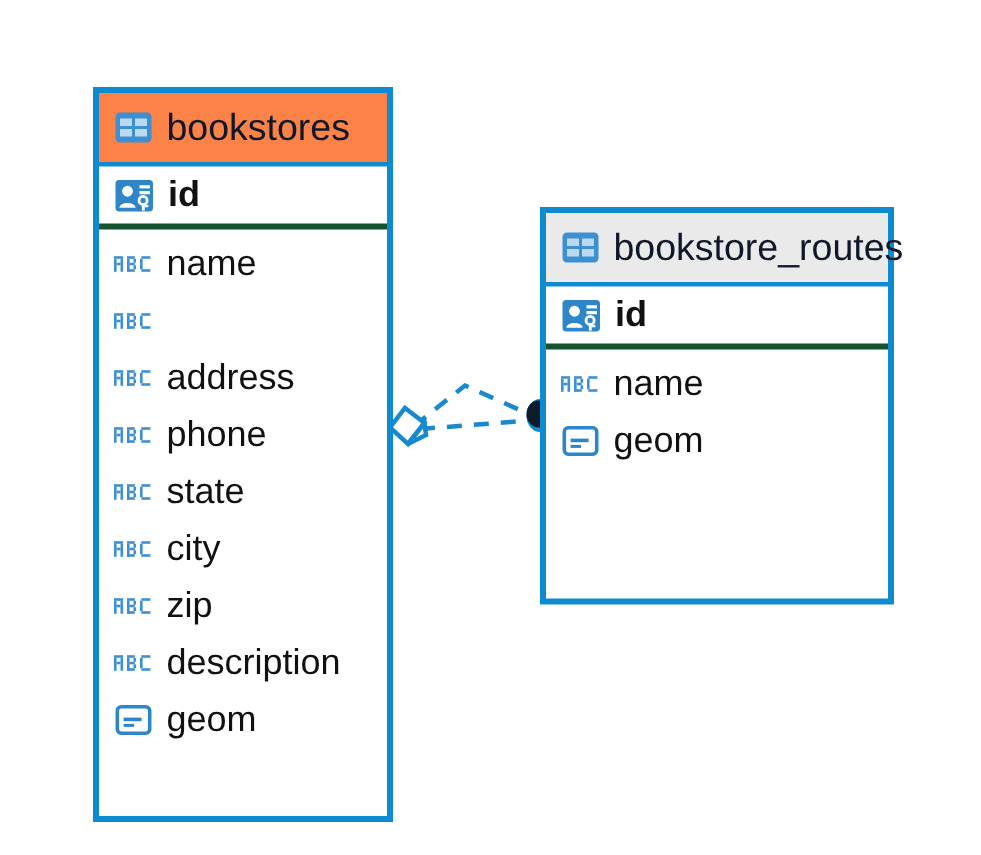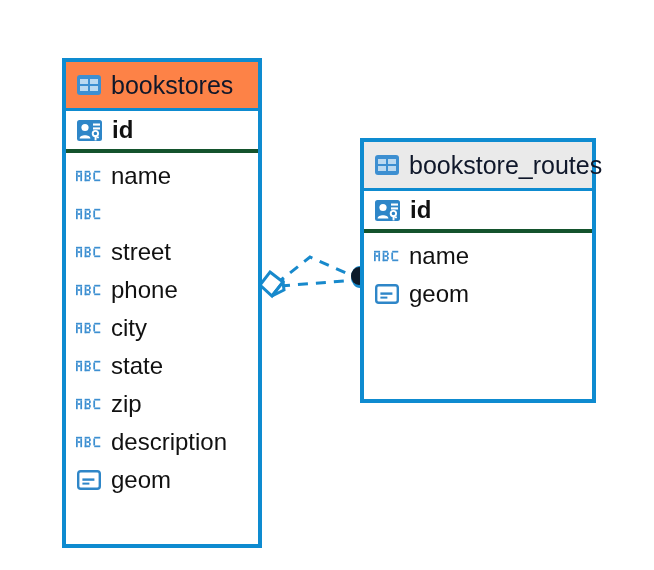--- a/index.html
+++ b/index.html
@@ -159,21 +159,21 @@
               <rect x="10" y="4" width="2" height="10"></rect>
               <rect x="15" y="4" width="2" height="3"></rect>
               <rect x="12" y="7" width="4" height="2"></rect>
               <rect x="15" y="9" width="2" height="3"></rect>
               <rect x="10" y="12" width="6" height="2"></rect>
               <rect x="21" y="2" width="7" height="2"></rect>
               <rect x="20" y="4" width="2" height="8"></rect>
               <rect x="21" y="12" width="7" height="2"></rect>
             </g>
           </svg>
-          <span class="field-label">street</span>
+          <span class="field-label">address</span>
         </div>
         <div class="field-row">
           <svg class="ico" width="26" height="26" viewBox="0 0 30 16">
             <g fill="#3D8FD1">
               <rect x="0" y="2" width="7" height="2"></rect>
               <rect x="0" y="4" width="2" height="10"></rect>
               <rect x="5" y="4" width="2" height="10"></rect>
               <rect x="2" y="7" width="3" height="2"></rect>
               <rect x="10" y="2" width="6" height="2"></rect>
               <rect x="10" y="4" width="2" height="10"></rect>
@@ -199,41 +199,41 @@
               <rect x="10" y="4" width="2" height="10"></rect>
               <rect x="15" y="4" width="2" height="3"></rect>
               <rect x="12" y="7" width="4" height="2"></rect>
               <rect x="15" y="9" width="2" height="3"></rect>
               <rect x="10" y="12" width="6" height="2"></rect>
               <rect x="21" y="2" width="7" height="2"></rect>
               <rect x="20" y="4" width="2" height="8"></rect>
               <rect x="21" y="12" width="7" height="2"></rect>
             </g>
           </svg>
+          <span class="field-label">state</span>
+        </div>
+        <div class="field-row">
+          <svg class="ico" width="26" height="26" viewBox="0 0 30 16">
+            <g fill="#3D8FD1">
+              <rect x="0" y="2" width="7" height="2"></rect>
+              <rect x="0" y="4" width="2" height="10"></rect>
+              <rect x="5" y="4" width="2" height="10"></rect>
+              <rect x="2" y="7" width="3" height="2"></rect>
+              <rect x="10" y="2" width="6" height="2"></rect>
+              <rect x="10" y="4" width="2" height="10"></rect>
+              <rect x="15" y="4" width="2" height="3"></rect>
+              <rect x="12" y="7" width="4" height="2"></rect>
+              <rect x="15" y="9" width="2" height="3"></rect>
+              <rect x="10" y="12" width="6" height="2"></rect>
+              <rect x="21" y="2" width="7" height="2"></rect>
+              <rect x="20" y="4" width="2" height="8"></rect>
+              <rect x="21" y="12" width="7" height="2"></rect>
+            </g>
+          </svg>
           <span class="field-label">city</span>
-        </div>
-        <div class="field-row">
-          <svg class="ico" width="26" height="26" viewBox="0 0 30 16">
-            <g fill="#3D8FD1">
-              <rect x="0" y="2" width="7" height="2"></rect>
-              <rect x="0" y="4" width="2" height="10"></rect>
-              <rect x="5" y="4" width="2" height="10"></rect>
-              <rect x="2" y="7" width="3" height="2"></rect>
-              <rect x="10" y="2" width="6" height="2"></rect>
-              <rect x="10" y="4" width="2" height="10"></rect>
-              <rect x="15" y="4" width="2" height="3"></rect>
-              <rect x="12" y="7" width="4" height="2"></rect>
-              <rect x="15" y="9" width="2" height="3"></rect>
-              <rect x="10" y="12" width="6" height="2"></rect>
-              <rect x="21" y="2" width="7" height="2"></rect>
-              <rect x="20" y="4" width="2" height="8"></rect>
-              <rect x="21" y="12" width="7" height="2"></rect>
-            </g>
-          </svg>
-          <span class="field-label">state</span>
         </div>
         <div class="field-row">
           <svg class="ico" width="26" height="26" viewBox="0 0 30 16">
             <g fill="#3D8FD1">
               <rect x="0" y="2" width="7" height="2"></rect>
               <rect x="0" y="4" width="2" height="10"></rect>
               <rect x="5" y="4" width="2" height="10"></rect>
               <rect x="2" y="7" width="3" height="2"></rect>
               <rect x="10" y="2" width="6" height="2"></rect>
               <rect x="10" y="4" width="2" height="10"></rect>

